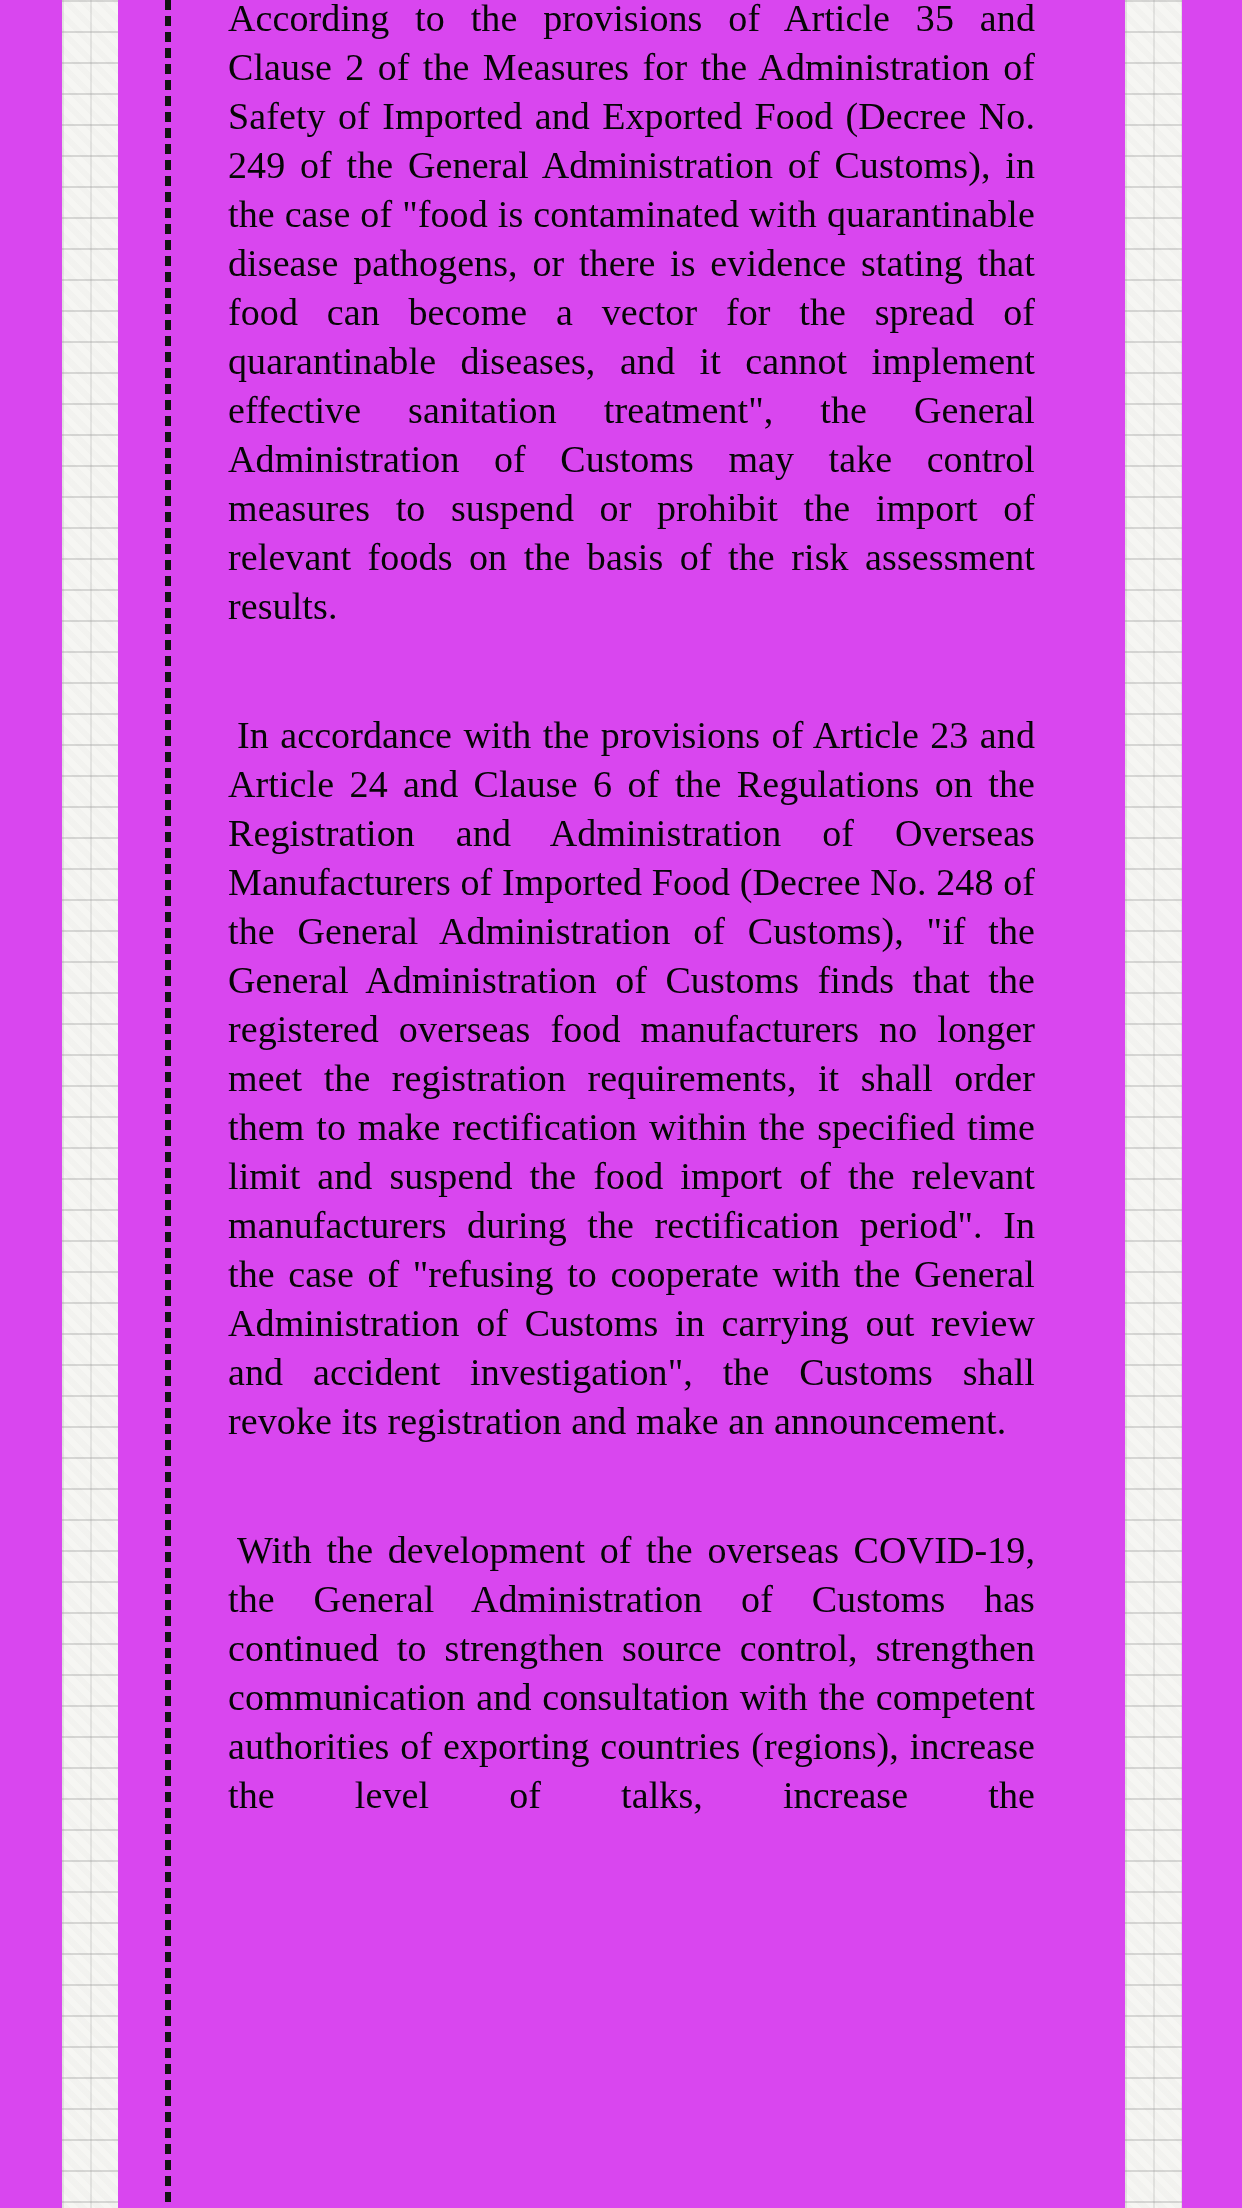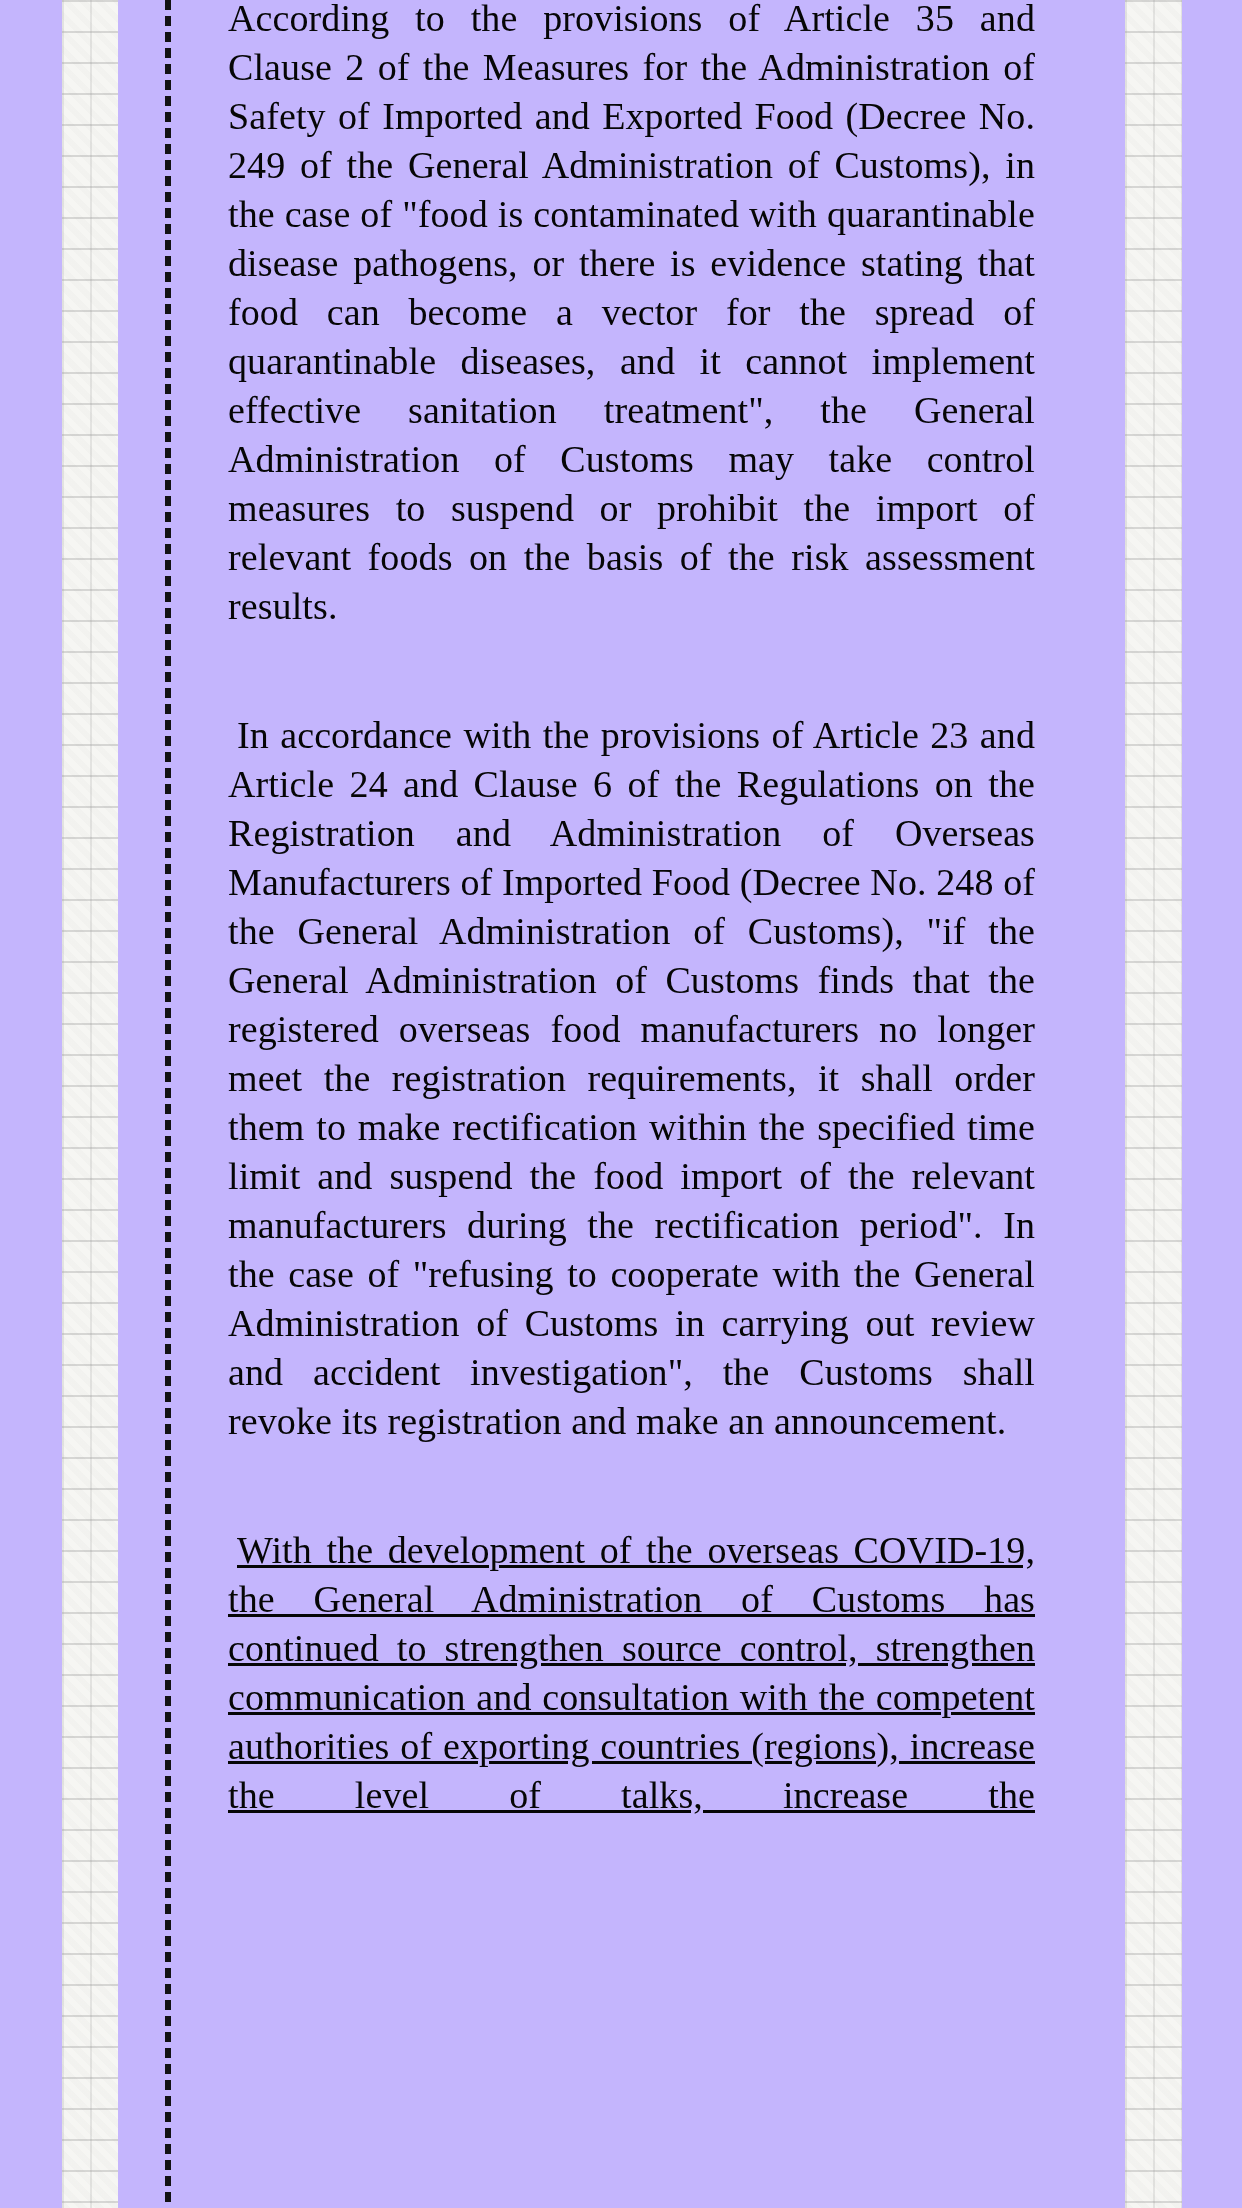--- a/index.html
+++ b/index.html
@@ -4,21 +4,21 @@
 <style>
   html, body {
     margin: 0;
     padding: 0;
     background: #ffffff;
   }
   .page {
     position: relative;
     width: 1242px;
     height: 2208px;
-    background: #c4b5fd;
+    background: #d946ef;
     overflow: hidden;
     font-family: "Liberation Serif", "DejaVu Serif", serif;
   }
   
   .texture-strip {
     position: absolute;
     top: 0;
     bottom: 0;
     background-color: #f6f6f3;
     background-image:
@@ -62,21 +62,20 @@
   }
   .doc-body p {
     margin: 0 0 80px 0;
     padding: 0;
   }
   .doc-body p.indent { text-indent: 9px; }
   .doc-body p.gap-lg { margin-bottom: 80px; }
   .doc-body p.cutoff {
     margin-bottom: 0;
     text-align-last: justify;
-    text-decoration: underline;
     -moz-text-align-last: justify;
   }
 </style>
 </head>
 <body>
 
 <div class="page">
 
   <div class="texture-strip left"></div>
 

